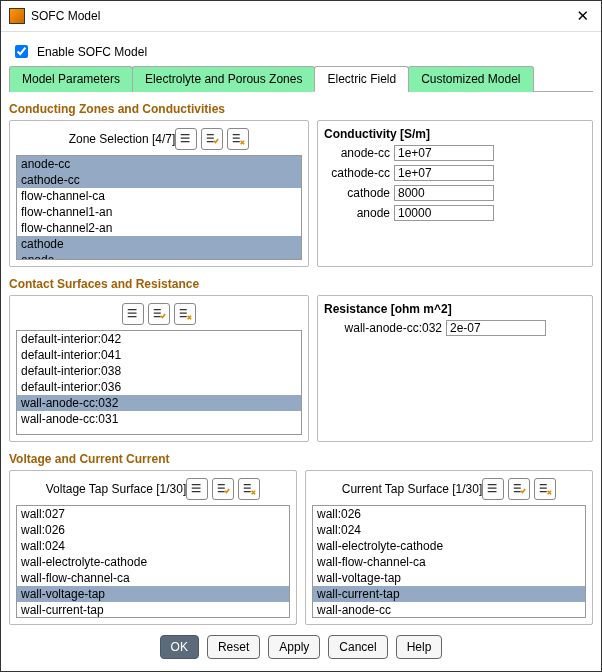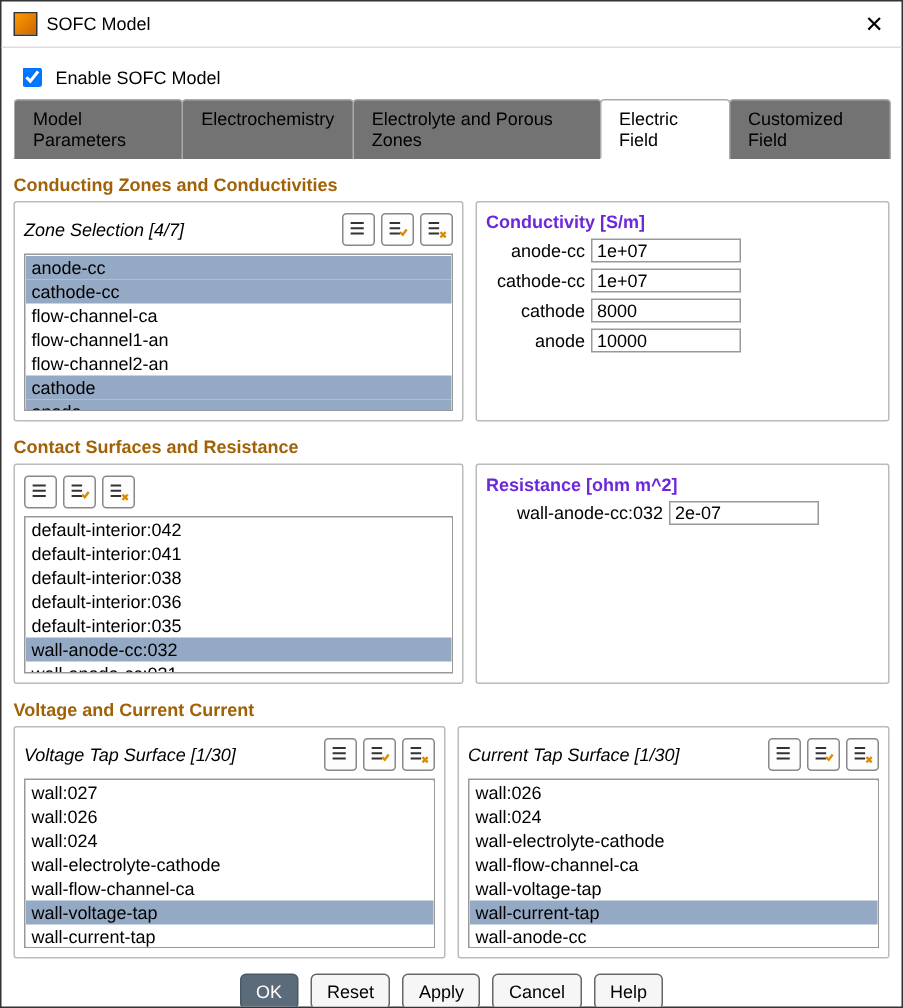--- a/index.html
+++ b/index.html
@@ -6,40 +6,40 @@
   body { margin: 0; padding: 0; background: #fff; width: 602px; }
   .window { border: 1px solid #333; width: 602px; height: 672px; display: flex; flex-direction: column; }
   .titlebar { display: flex; align-items: center; padding: 6px 8px; border-bottom: 1px solid #ddd; }
   .titlebar .icon { width: 16px; height: 16px; background: linear-gradient(135deg,#ff9900,#cc6600); border:1px solid #333; margin-right: 6px; }
   .titlebar .title { flex: 1; font-size: 12px; }
   .titlebar .close { font-size: 15px; cursor: pointer; padding: 0 4px; }
   .content { padding: 4px 8px; flex: 1; overflow: hidden; display:flex; flex-direction:column; }
   .checkbox-row { display: flex; align-items: center; gap: 6px; padding: 6px 2px 4px 2px; }
   .checkbox-row input { width:13px; height:13px; }
   .tabs { display: flex; border-bottom: 1px solid #aaa; }
-  .tab { padding: 5px 12px; border: 1px solid #aaa; border-bottom: none; background: #737373; margin-right: -1px; cursor: pointer; border-radius: 3px 3px 0 0; position:relative; top:1px;}
+  .tab { padding: 5px 12px; border: 1px solid #aaa; border-bottom: none; background: #86efac; margin-right: -1px; cursor: pointer; border-radius: 3px 3px 0 0; position:relative; top:1px;}
   .tab.active { background: #fff; font-weight: normal; border-bottom:1px solid #fff;}
   .section-title { font-weight: bold; color: #a16207; margin: 10px 0 4px 0; }
   .row { display: flex; gap: 8px; }
   .panel { border: 1px solid #bbb; padding: 6px; border-radius: 2px; }
-  .panel-header { display: flex; align-items: center; justify-content: space-between; margin-bottom: 4px; min-height:24px;font-style:italic;}
+  .panel-header { display: flex; align-items: center; justify-content: center; margin-bottom: 4px; min-height:24px;}
   .panel-header .label { font-size: 12px; }
   .icon-btns { display: flex; gap: 4px; }
   .icon-btn { width: 22px; height: 22px; border: 1px solid #888; background:#fdfdfd; border-radius: 3px; display:flex; align-items:center; justify-content:center; cursor:pointer; font-size:10px; line-height:1; }
   .icon-btn svg { width:14px; height:14px; }
   .listbox { border: 1px solid #999; height: 105px; overflow-y: scroll; background: #fff; }
   .listbox.voltage { height: 113px; }
   .list-item { padding: 1px 4px; cursor: pointer; white-space: nowrap; }
   .list-item.selected { background: #94a9c4; }
   .kv-row { display:flex; align-items:center; gap:4px; margin-bottom:4px; }
   .kv-row .k { text-align:right; }
   .kv-row input { width: 100px; border:1px solid #999; padding:0 3px; }
   .zone-left { width: 300px; }
   .cond-right { flex:1; }
-  .subheader { font-weight: bold; color:#6d28d9; margin-bottom:4px; }
+  .subheader { font-weight: bold; color:#000000; margin-bottom:4px; }
   .btnbar { display:flex; gap:8px; justify-content:center; padding:10px 0; border-top:0; }
   .btn { border:1px solid #666; border-radius:4px; padding:4px 10px; background:#f6f6f6; cursor:pointer; }
   .btn.primary { background:#5c6b7a; color:#fff; border-color:#4a5968;}
   
   ::-webkit-scrollbar { width:14px; }
   ::-webkit-scrollbar-track { background:#eee; border-left:1px solid #ccc;}
   ::-webkit-scrollbar-thumb { background:#b9c3cf; border:1px solid #8c98a8;}
 </style>
 </head>
 <body>
@@ -52,24 +52,23 @@
   </div>
   <div class="content">
 
     <label class="checkbox-row">
       <input type="checkbox" id="enable-cb" checked="" style="">
       <span>Enable SOFC Model</span>
     </label>
 
     <div class="tabs" id="tabs">
         <div class="tab">Model Parameters</div>
-        <div class="tab">Electrochemistry</div>
         <div class="tab">Electrolyte and Porous Zones</div>
         <div class="tab active">Electric Field</div>
-        <div class="tab">Customized Field</div>
+        <div class="tab">Customized Model</div>
       </div>
 
     <div class="section-title">Conducting Zones and Conductivities</div>
     <div class="row">
       <div class="panel zone-left">
         <div class="panel-header">
           <span class="label">Zone Selection  [4/7]</span>
           <div class="icon-btns">
             <div class="icon-btn">
                 <svg viewBox="0 0 16 16">
@@ -145,21 +144,20 @@
                   <path d="M11 10l4 4M15 10l-4 4" stroke="#d98c00" stroke-width="1.8"></path>
                 </svg>
               </div>
           </div>
         </div>
         <div class="listbox" id="surf-list">
             <div class="list-item">default-interior:042</div>
             <div class="list-item">default-interior:041</div>
             <div class="list-item">default-interior:038</div>
             <div class="list-item">default-interior:036</div>
-            <div class="list-item">default-interior:035</div>
             <div class="list-item selected">wall-anode-cc:032</div>
             <div class="list-item">wall-anode-cc:031</div>
           </div>
       </div>
       <div class="panel cond-right">
         <div class="subheader">Resistance [ohm m^2]</div>
         <div id="res-rows">
             <div class="kv-row">
               <span class="k" style="width: 118px;">wall-anode-cc:032</span>
               <input value="2e-07" style="">

